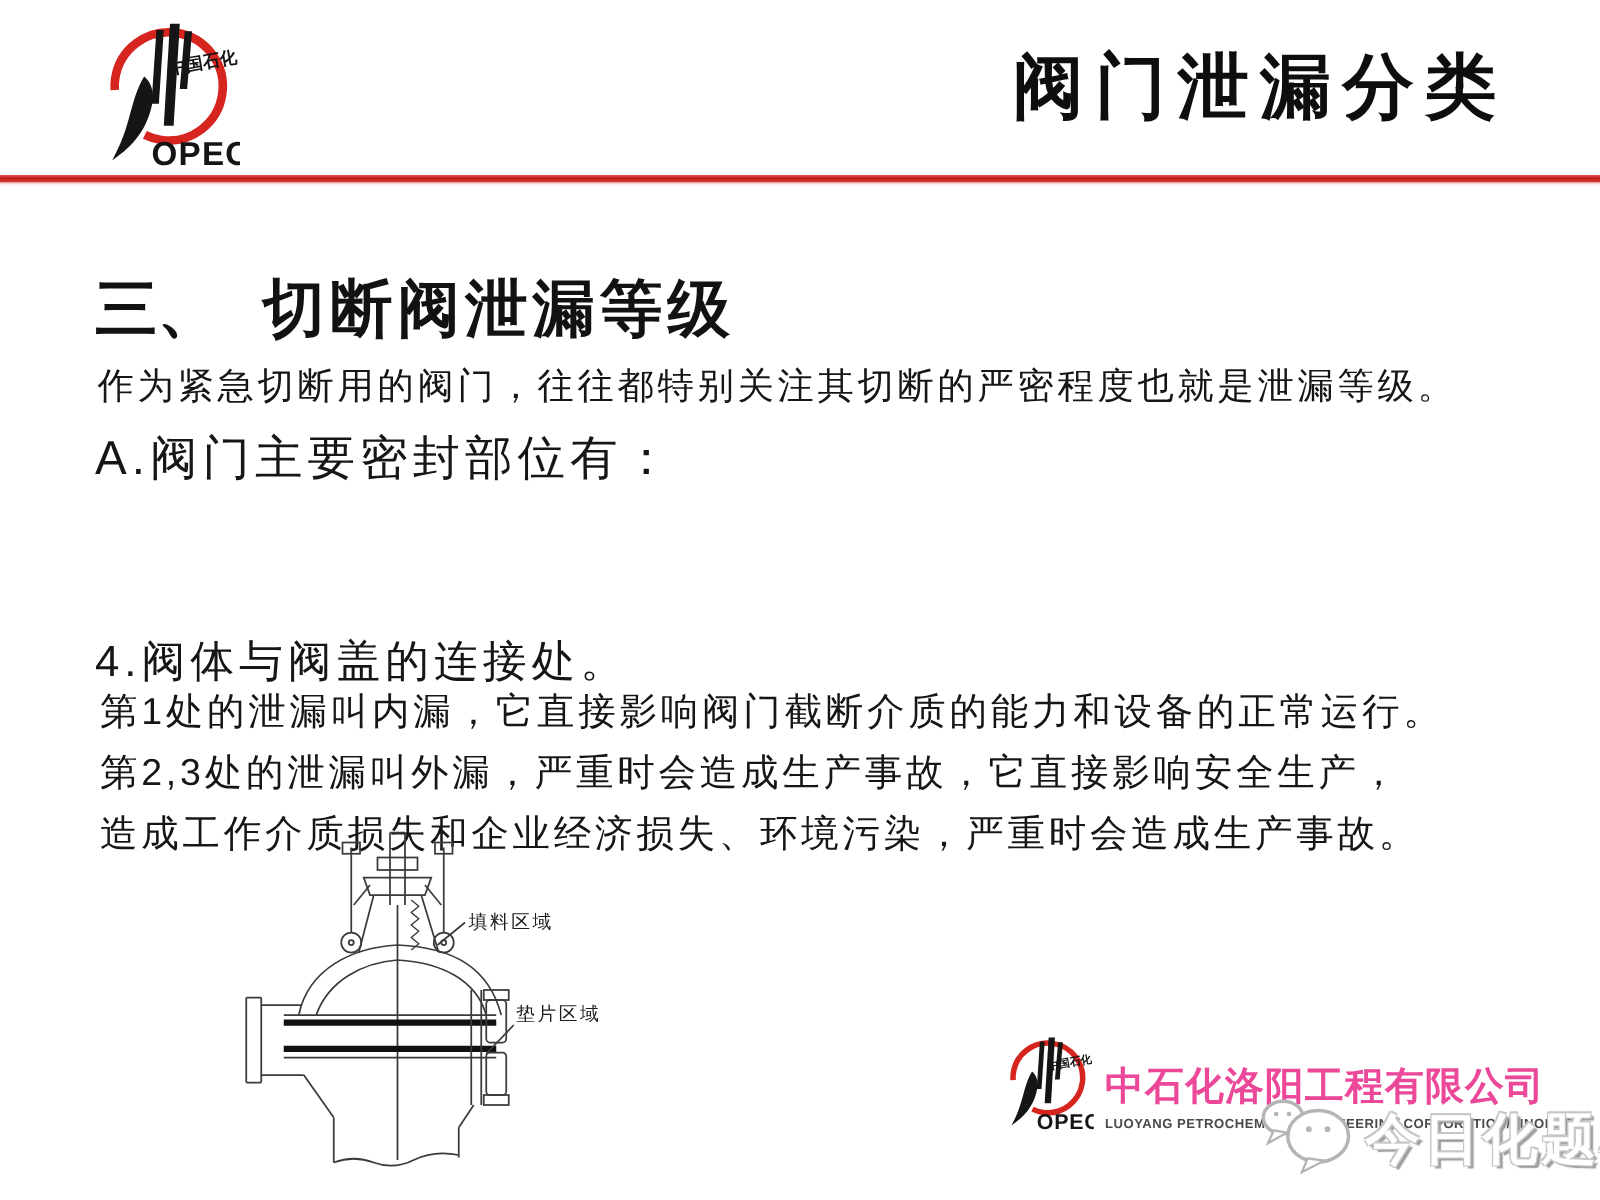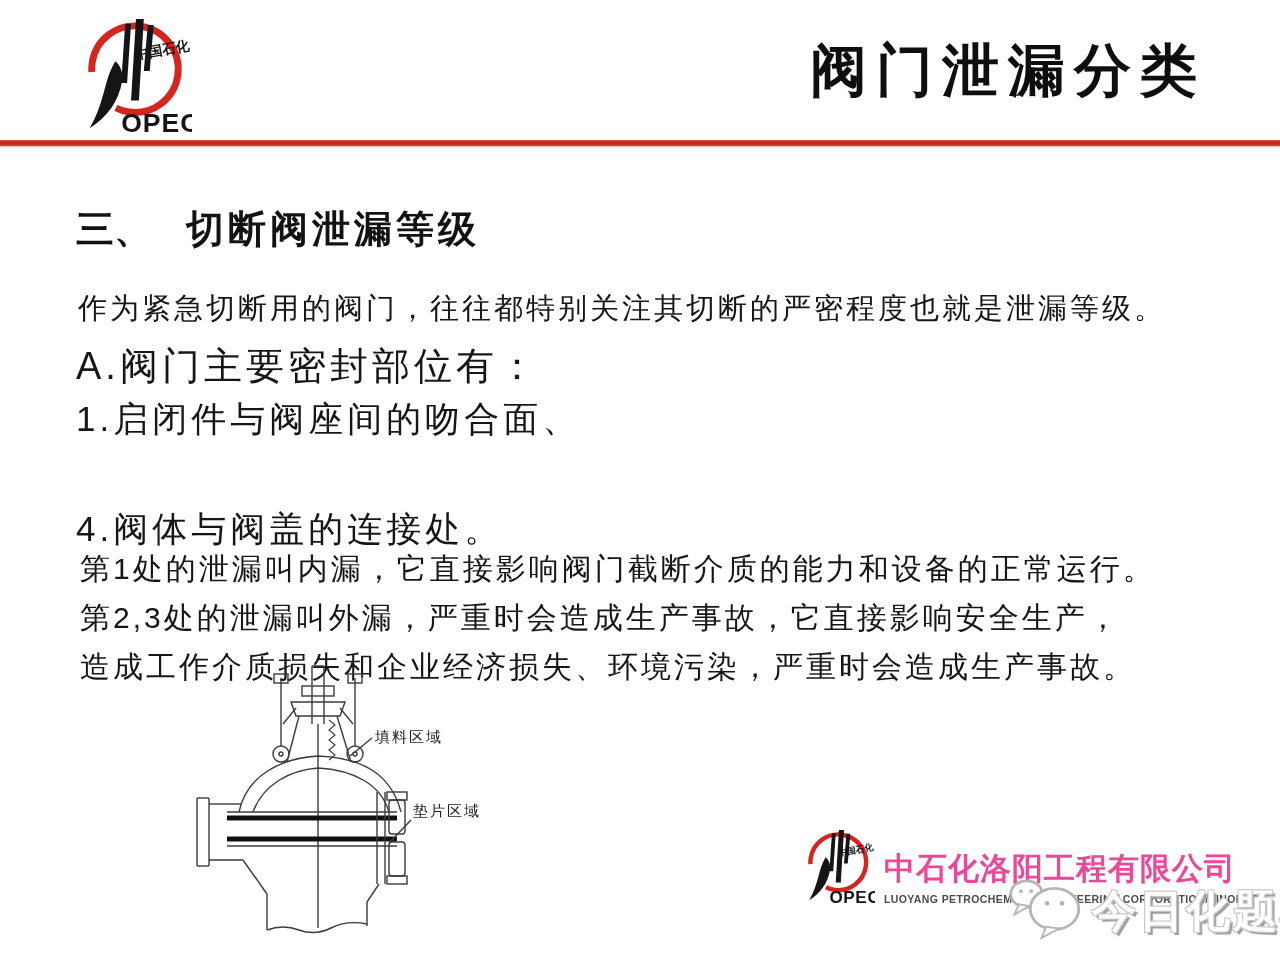--- a/index.html
+++ b/index.html
@@ -22,21 +22,21 @@
   .red-rule{
     position:absolute;left:0;top:140px;width:1280px;height:6px;
     background:linear-gradient(#e05450,#c01d18 45%,#d8423d);
     box-shadow:0 1px 2px rgba(200,30,25,.35);
   }
 
   
   .heading{
     position:absolute;left:76px;top:172px;
     font-family:"Liberation Sans","DejaVu Sans",sans-serif;
-    font-size:38px;font-weight:800;color:#121212;
+    font-size:50px;font-weight:800;color:#121212;
     letter-spacing:4px;white-space:nowrap;
   }
   .heading .num{margin-right:34px;letter-spacing:0;}
   .kai{font-family:Liberation Sans, sans-serif;color:#161616;white-space:nowrap;}
   .intro{position:absolute;left:78px;top:260px;font-size:29px;letter-spacing:3px;}
   .section-a{position:absolute;left:76px;top:303px;font-size:38px;letter-spacing:4px;}
   .item{position:absolute;left:76px;font-size:35px;letter-spacing:4px;}
   .item.i1{top:361px;}
   .item.i2{top:416px;}
   .item.i3{top:471px;}
@@ -99,21 +99,20 @@
     <use href="#sinopec-mark"></use>
   </svg>
   <div class="slide-title">阀门泄漏分类</div>
   <div class="red-rule"></div>
 
   <h2 class="heading">
     <span class="num">三、</span><span>切断阀泄漏等级</span>
   </h2>
   <p class="kai intro">作为紧急切断用的阀门，往往都特别关注其切断的严密程度也就是泄漏等级。</p>
   <p class="kai section-a">A.阀门主要密封部位有：</p>
-  <p class="kai item i1">1.启闭件与阀座间的吻合面、</p>
   <p class="kai item i3">4.阀体与阀盖的连接处。</p>
   <p class="kai para p1">第1处的泄漏叫内漏，它直接影响阀门截断介质的能力和设备的正常运行。</p>
   <p class="kai para p2">第2,3处的泄漏叫外漏，严重时会造成生产事故，它直接影响安全生产，</p>
   <p class="kai para p3">造成工作介质损失和企业经济损失、环境污染，严重时会造成生产事故。</p>
 
   <figure class="valve-fig">
     <svg viewBox="0 0 332 292" fill="none" stroke="#3b3b3b" stroke-width="1.4">
       <g>
 
         <line x1="129" y1="4" x2="129" y2="62"></line>

